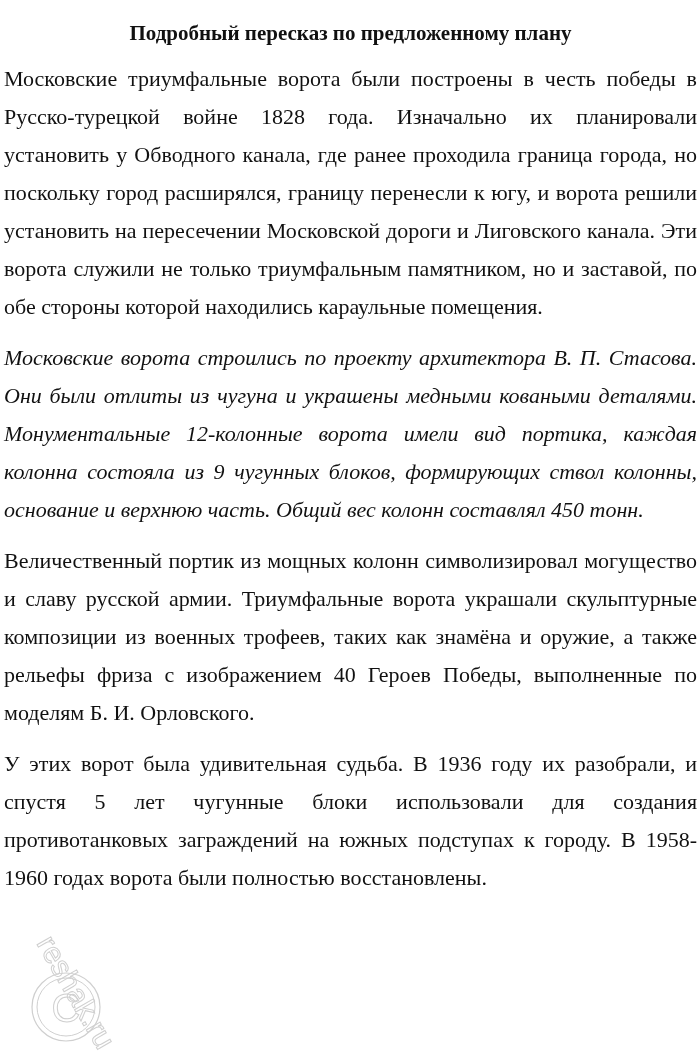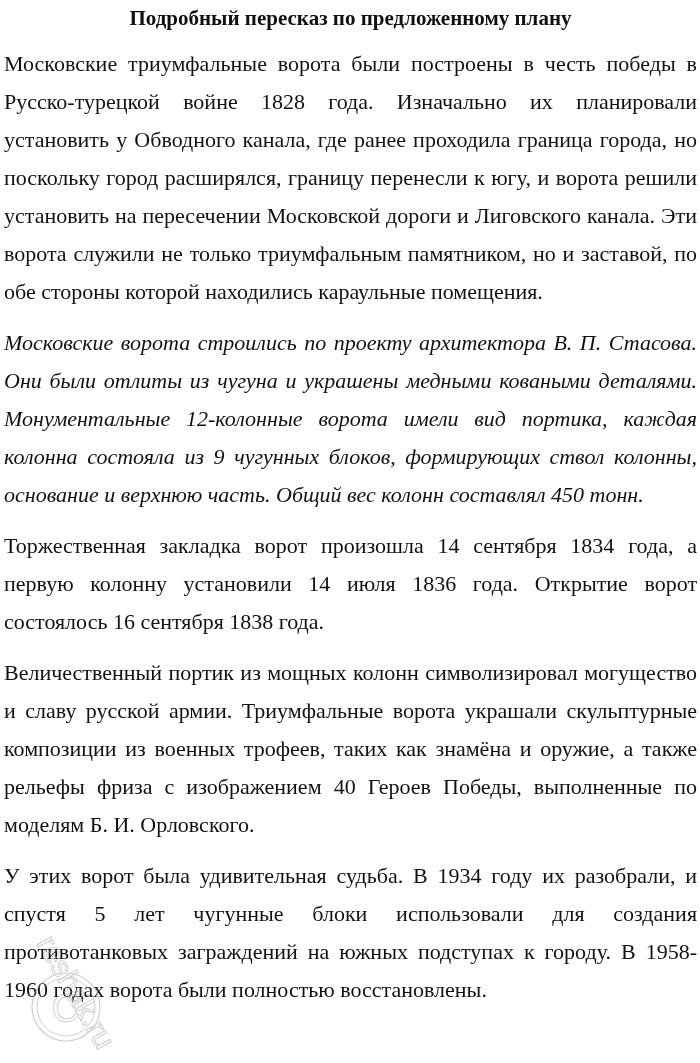--- a/index.html
+++ b/index.html
@@ -11,21 +11,21 @@
       width: 700px;
       height: 1063px;
       overflow: hidden;
       position: relative;
       font-family: "Liberation Serif", "DejaVu Serif", serif;
       color: #111111;
     }
     .page {
       position: absolute;
       left: 0;
-      top: 3px;
+      top: 18px;
       width: 700px;
       padding: 0 3px 0 4px;
       box-sizing: border-box;
     }
     .title {
       margin: 0;
       padding-top: 2px;
       text-align: center;
       font-weight: bold;
       font-size: 21px;
@@ -55,23 +55,22 @@
     }
     .watermark svg { width: 100%; height: 100%; }
   </style>
 </head>
 <body>
 
 <div class="page">
   <h1 class="title">Подробный пересказ по предложенному плану</h1>
   <p class="para p1">Московские триумфальные ворота были построены в честь победы в Русско-турецкой войне 1828 года. Изначально их планировали установить у Обводного канала, где ранее проходила граница города, но поскольку город расширялся, границу перенесли к югу, и ворота решили установить на пересечении Московской дороги и Лиговского канала. Эти ворота служили не только триумфальным памятником, но и заставой, по обе стороны которой находились караульные помещения.</p>
   <p class="para p2">Московские ворота строились по проекту архитектора В. П. Стасова. Они были отлиты из чугуна и украшены медными коваными деталями. Монументальные 12-колонные ворота имели вид портика, каждая колонна состояла из 9 чугунных блоков, формирующих ствол колонны, основание и верхнюю часть. Общий вес колонн составлял 450 тонн.</p>
-  <p class="para p3">Торжественная закладка ворот произошла 14 сентября 1834 года, а первую колонну установили 14 июля 1836 года. Открытие ворот состоялось 16 сентября 1838 года.</p>
   <p class="para p4">Величественный портик из мощных колонн символизировал могущество и славу русской армии. Триумфальные ворота украшали скульптурные композиции из военных трофеев, таких как знамёна и оружие, а также рельефы фриза с изображением 40 Героев Победы, выполненные по моделям Б. И. Орловского.</p>
-  <p class="para p5">У этих ворот была удивительная судьба. В 1934 году их разобрали, и спустя 5 лет чугунные блоки использовали для создания противотанковых заграждений на южных подступах к городу. В 1958-1960 годах ворота были полностью восстановлены.</p>
+  <p class="para p5">У этих ворот была удивительная судьба. В 1936 году их разобрали, и спустя 5 лет чугунные блоки использовали для создания противотанковых заграждений на южных подступах к городу. В 1958-1960 годах ворота были полностью восстановлены.</p>
 </div>
 
 <div class="watermark">
   <svg viewBox="0 0 130 150" xmlns="http://www.w3.org/2000/svg">
     <circle cx="52" cy="102" r="34" fill="none" stroke="#a8a8a8" stroke-width="1.2"></circle>
     <circle cx="52" cy="102" r="29" fill="none" stroke="#a8a8a8" stroke-width="1"></circle>
     <text x="52" y="117" text-anchor="middle" font-family="Liberation Sans, sans-serif" font-size="40" fill="none" stroke="#a8a8a8" stroke-width="1">C</text>
     <text x="0" y="0" transform="translate(22,38) rotate(60)" font-family="Liberation Sans, sans-serif" font-size="30" fill="none" stroke="#a8a8a8" stroke-width="1">reshak.ru</text>
   </svg>
 </div>

